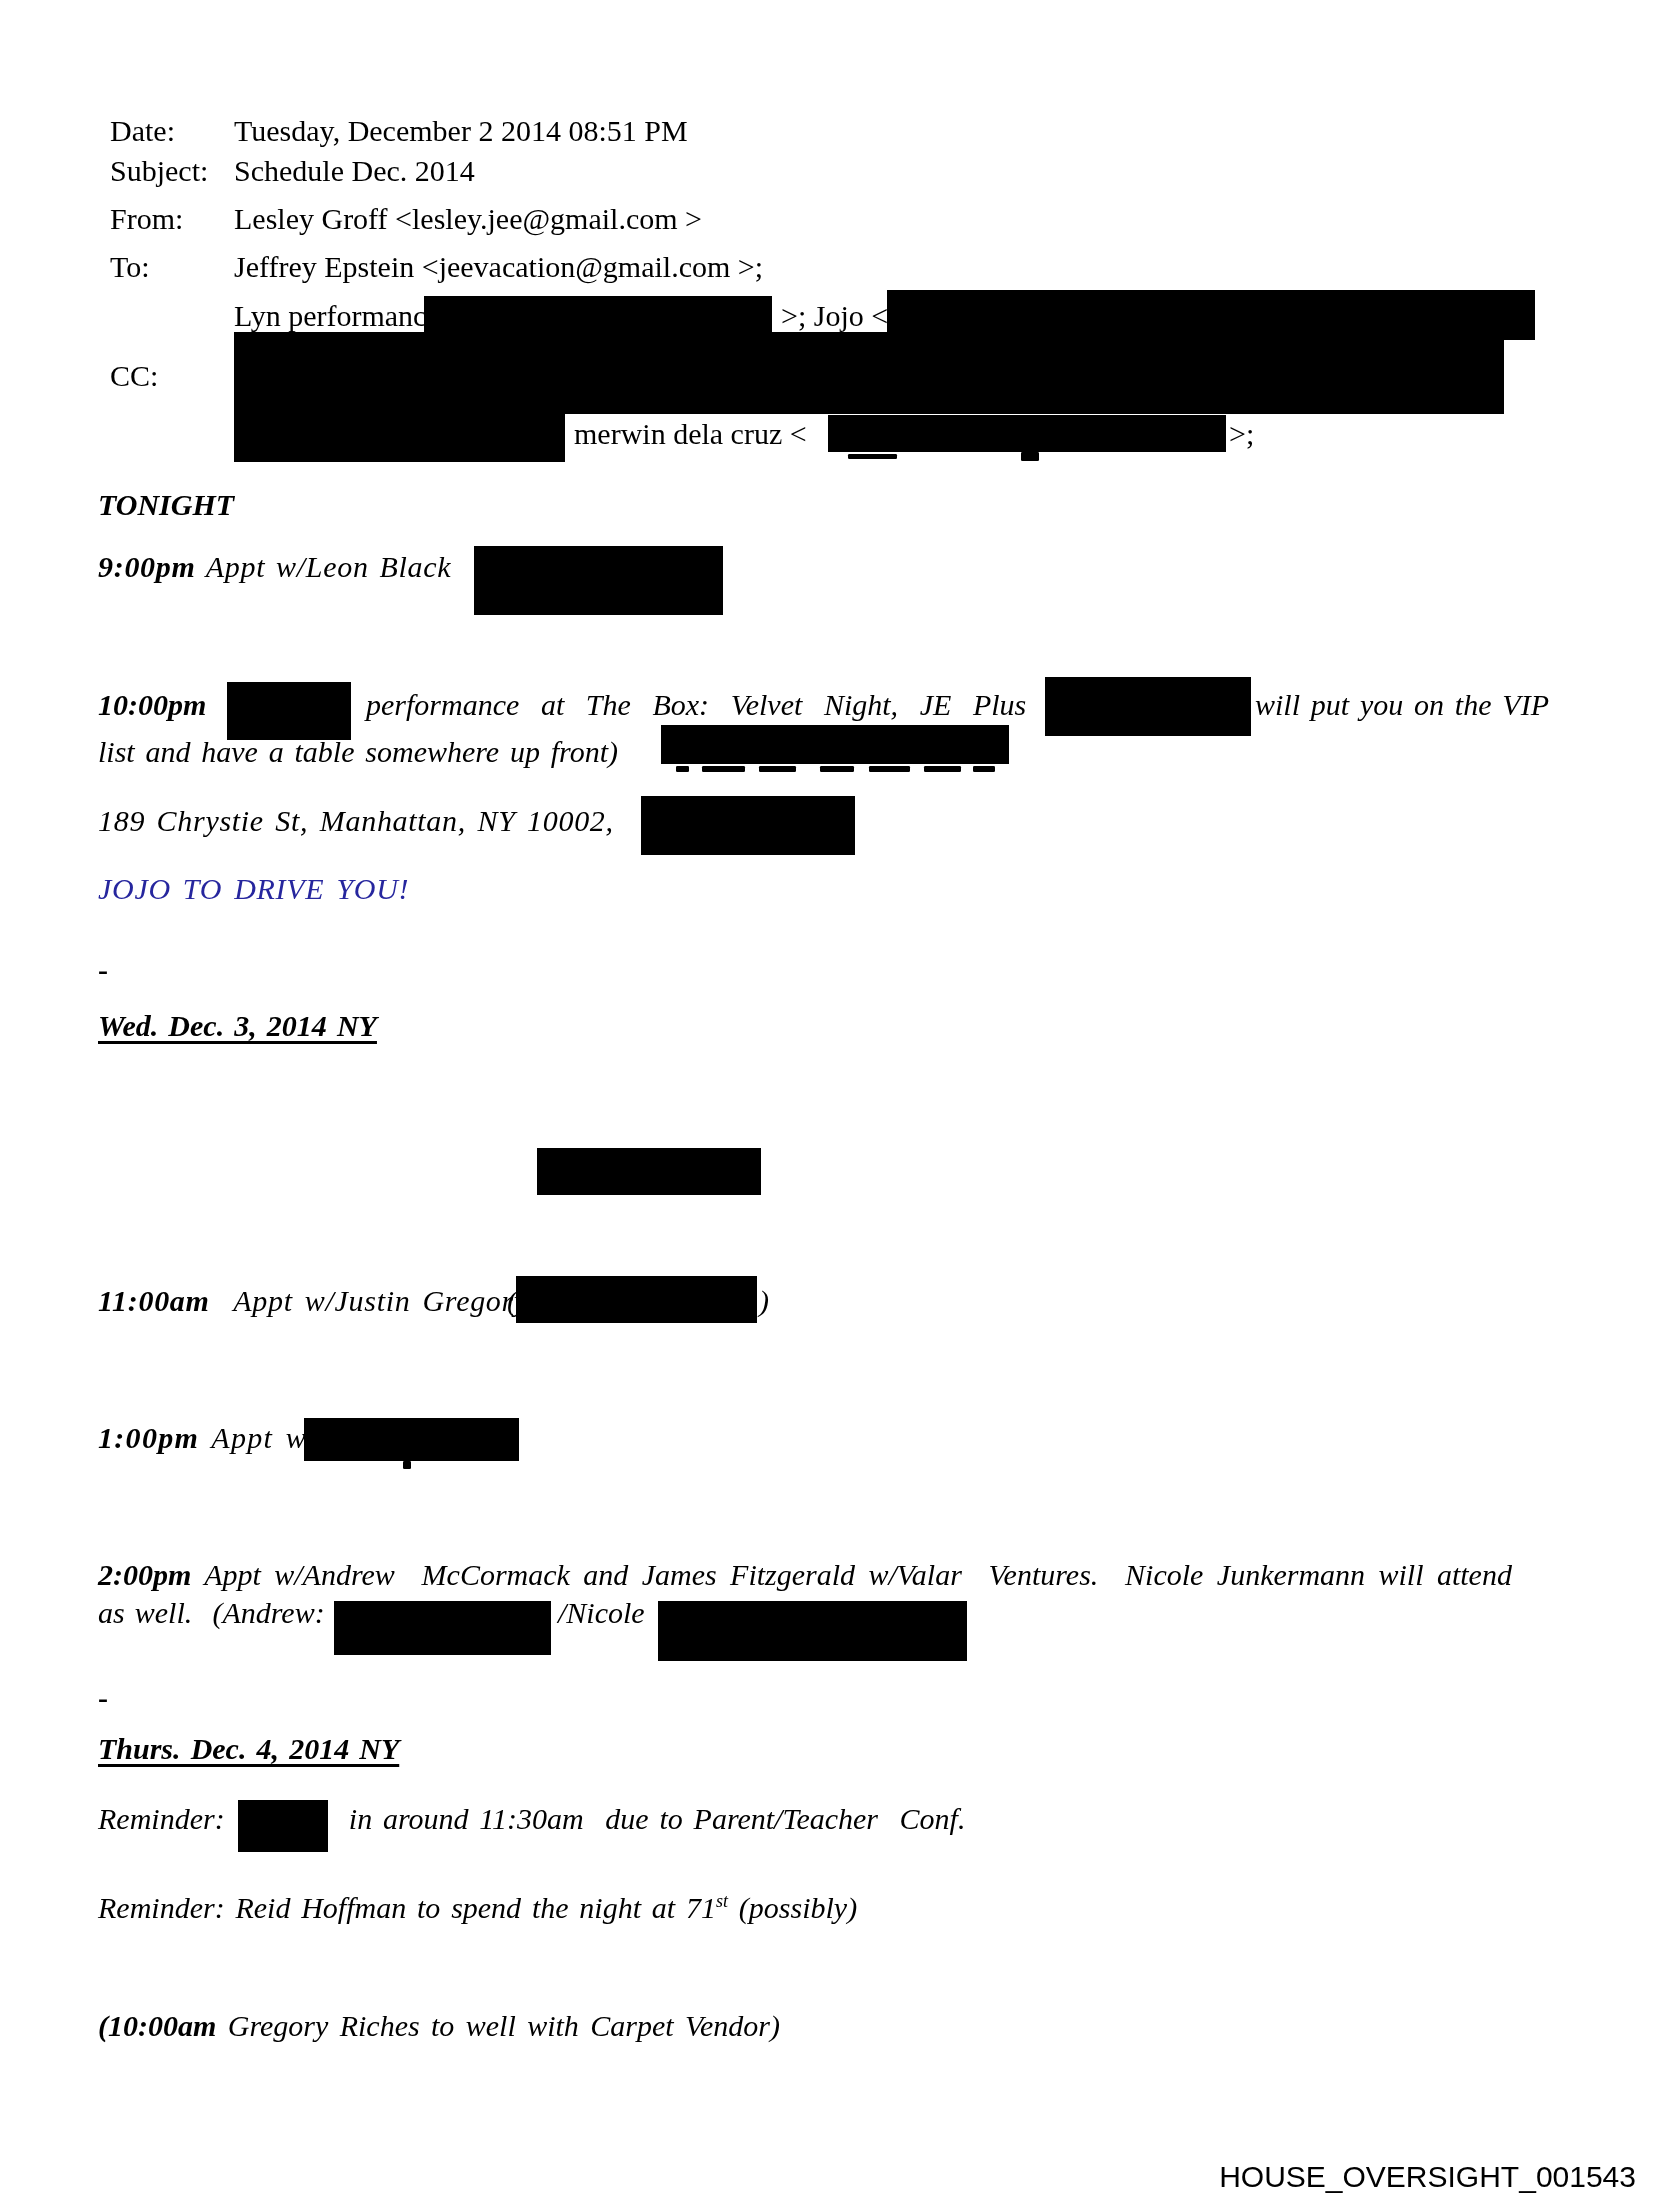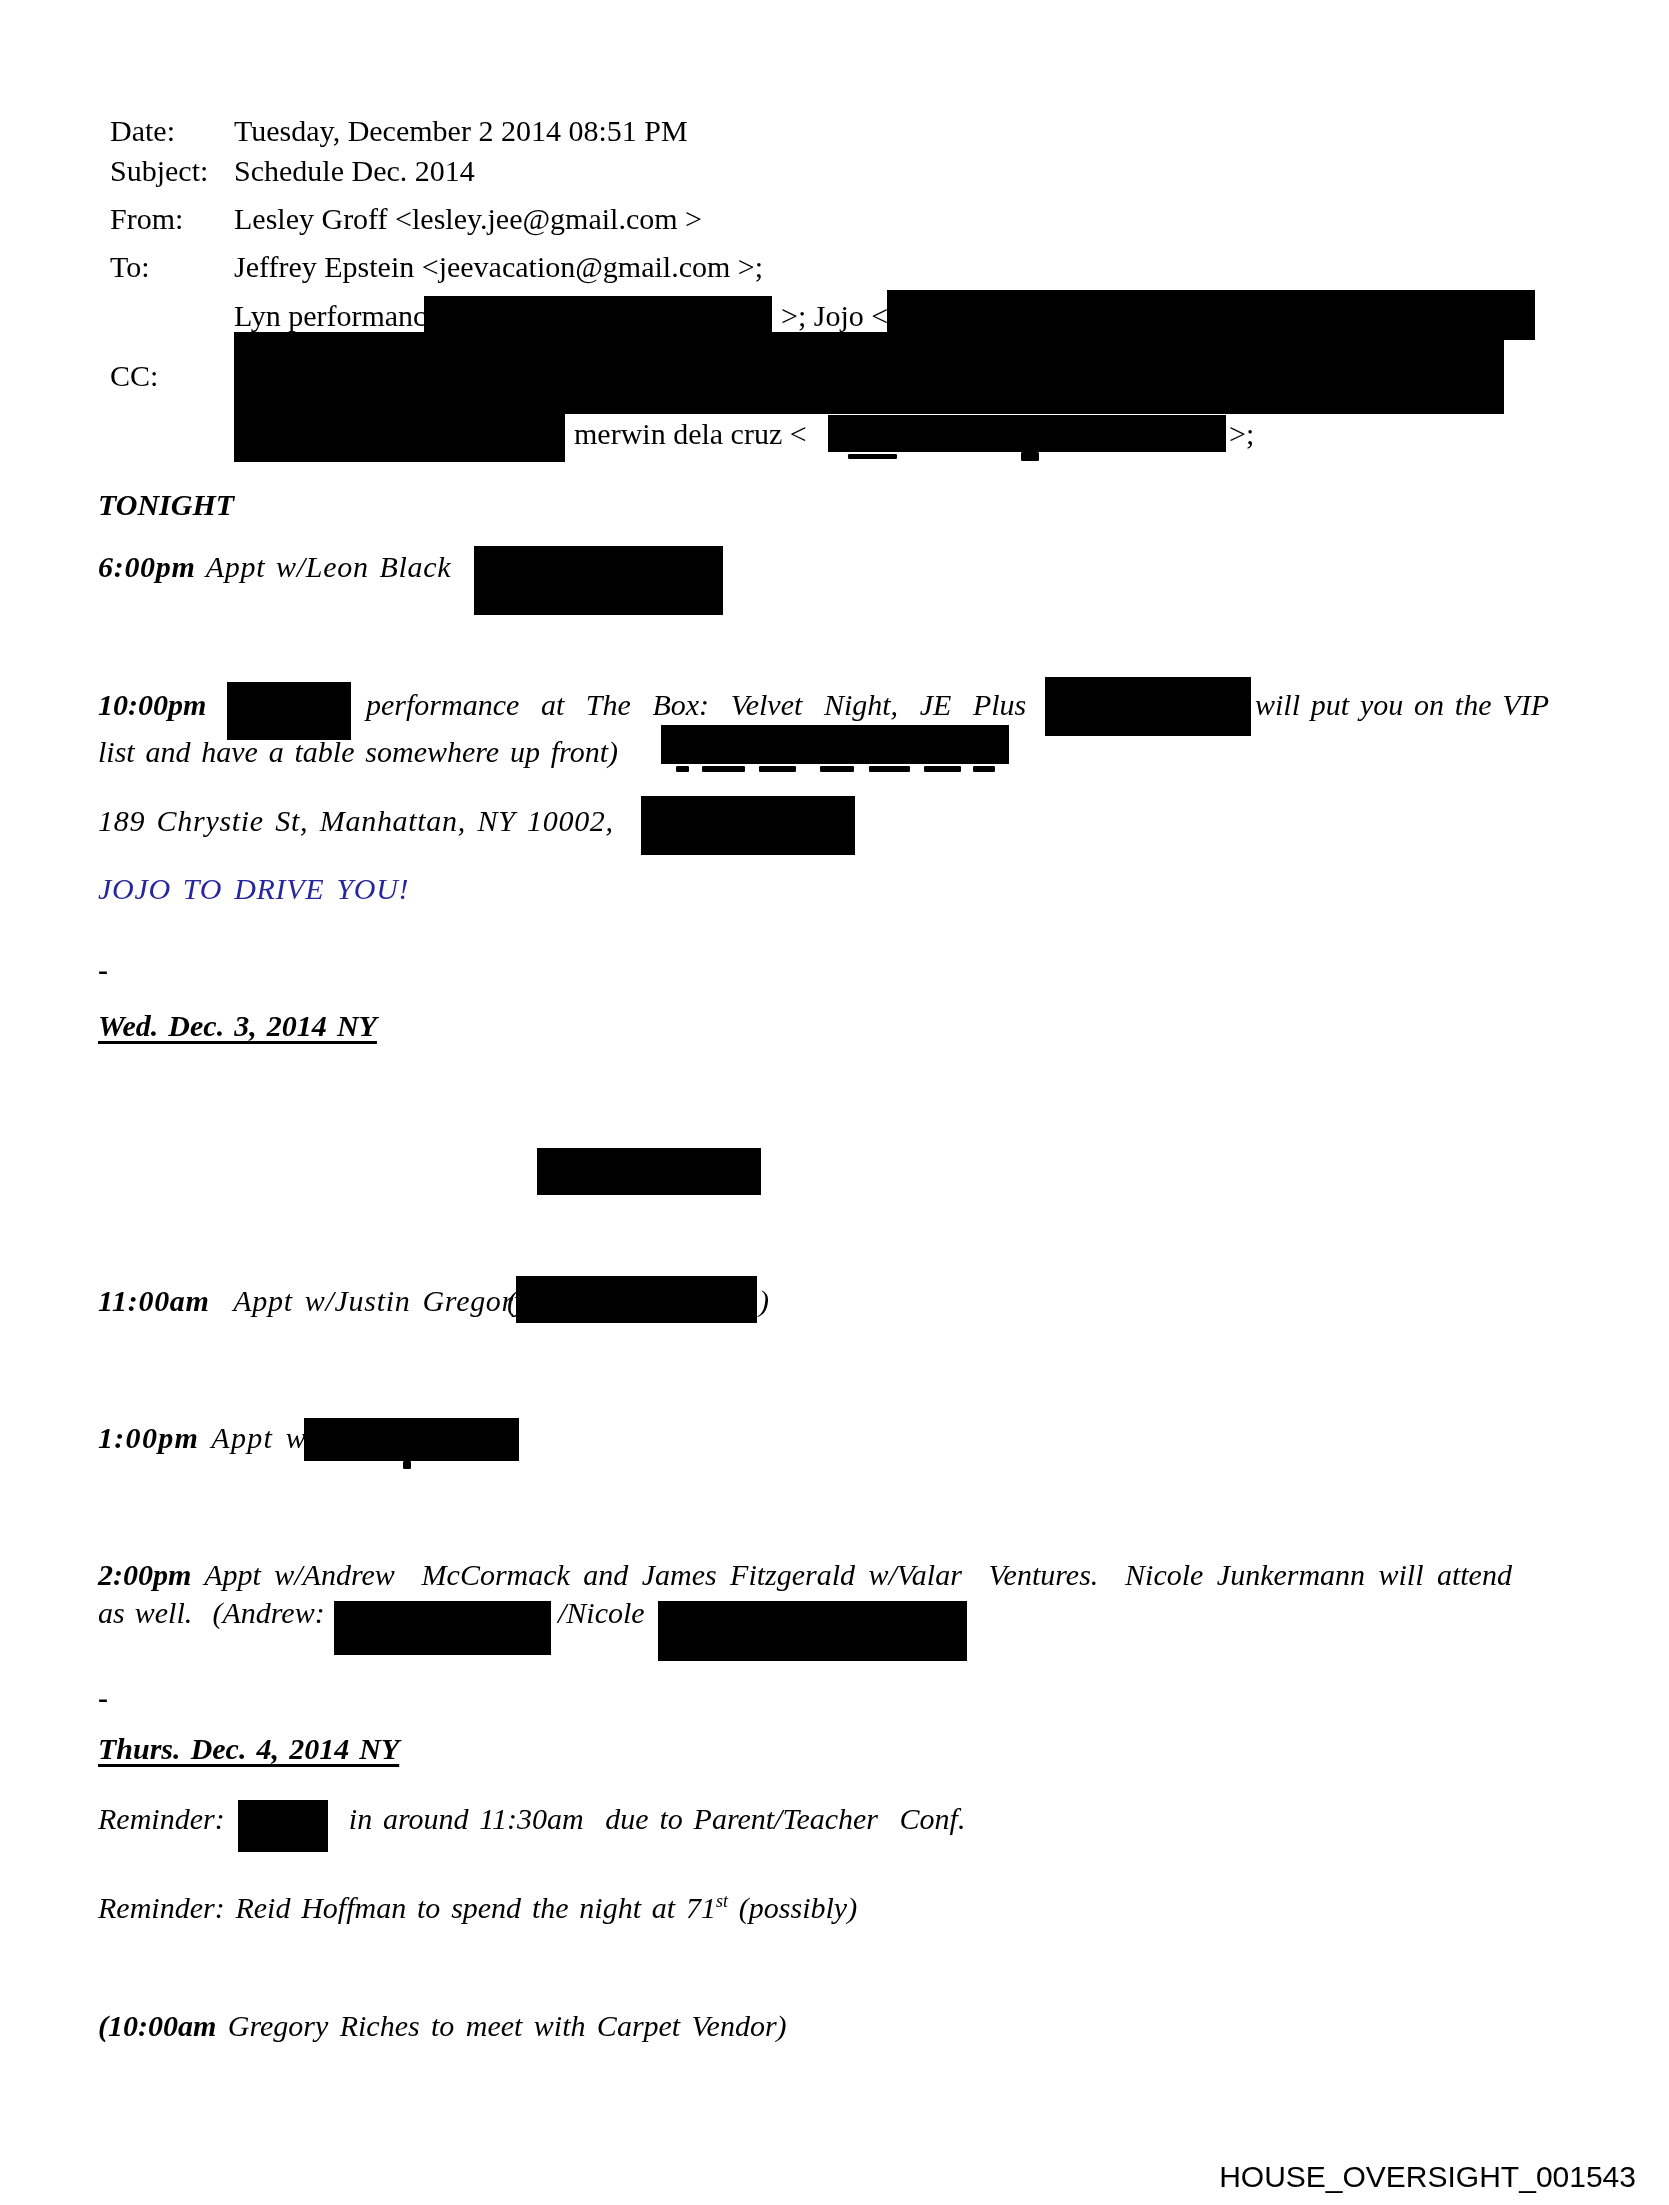--- a/index.html
+++ b/index.html
@@ -50,30 +50,30 @@
     <div class="remnant" style="left: 973px; top: 766px; width: 22px; height: 5.9px;"></div>
     <div class="remnant" style="left: 403px; top: 1461px; width: 7.9px; height: 7.9px;"></div>
     <div class="line" style="left: 110px; top: 105px; margin-top: 8px;"><span class="seg">Date:</span><span class="seg abs" style="left: 124px;">Tuesday, December 2 2014 08:51 PM</span></div>
     <div class="line" style="left: 110px; top: 153px;"><span class="seg">Subject:</span><span class="seg abs" style="left: 124px;">Schedule Dec. 2014</span></div>
     <div class="line" style="left: 110px; top: 201px;"><span class="seg">From:</span><span class="seg abs" style="left: 124px;">Lesley Groff &lt;lesley.jee@gmail.com &gt;</span></div>
     <div class="line" style="left: 110px; top: 249px;"><span class="seg">To:</span><span class="seg abs" style="left: 124px;">Jeffrey Epstein &lt;jeevacation@gmail.com &gt;;</span></div>
     <div class="line" style="left: 234px; top: 298px;"><span class="seg">Lyn performance</span><span class="seg abs" style="left: 547px;">&gt;; Jojo &lt;</span></div>
     <div class="line" style="left: 110px; top: 358px;"><span class="seg">CC:</span></div>
     <div class="line" style="left: 574px; top: 416px;"><span class="seg">merwin dela cruz &lt;</span><span class="seg abs" style="left: 655px;">&gt;;</span></div>
     <div class="line" style="left: 98px; top: 487px;"><span class="seg b i">TONIGHT</span></div>
-    <div class="line" style="left: 98px; top: 549px; word-spacing: 2.6px; letter-spacing: 0.7px;"><span class="seg b i">6:00pm</span><span class="seg i"> Appt w/Leon Black</span></div>
+    <div class="line" style="left: 98px; top: 549px; word-spacing: 2.6px; letter-spacing: 0.7px;"><span class="seg b i">9:00pm</span><span class="seg i"> Appt w/Leon Black</span></div>
     <div class="line" style="left: 98px; top: 687px; word-spacing: 3.3px;"><span class="seg b i">10:00pm</span><span class="seg i abs" style="left: 268px;">performance  at  The  Box:  Velvet  Night,  JE  Plus  2.</span><span class="seg i abs" style="left: 1157px;">will put you on the VIP</span></div>
     <div class="line" style="left: 98px; top: 734px; word-spacing: 3.3px;"><span class="seg i">list and have a table somewhere up front)</span></div>
     <div class="line" style="left: 98px; top: 803px; word-spacing: 3.3px; letter-spacing: 0.7px; text-align: right;"><span class="seg i">189 Chrystie St, Manhattan, NY 10002,</span></div>
     <div class="line" style="left: 98px; top: 871px; word-spacing: 3.9px; letter-spacing: 0.7px;"><span class="seg i" style="color: rgb(38, 38, 158);">JOJO TO DRIVE YOU!</span></div>
     <div class="line" style="left: 98px; top: 952px;"><span class="seg b">-</span></div>
     <div class="line" style="left: 98px; top: 1008px; word-spacing: 2.6px;"><span class="seg b i u">Wed. Dec. 3, 2014 NY</span></div>
     <div class="line" style="left: 98px; top: 1283px; word-spacing: 3.9px; letter-spacing: 0.7px;"><span class="seg b i">11:00am</span><span class="seg i">  Appt w/Justin Gregory</span><span class="seg i abs" style="left: 409px;">(</span><span class="seg i abs" style="left: 661px;">)</span></div>
     <div class="line" style="left: 98px; top: 1420px; word-spacing: 3.9px; letter-spacing: 1.3px;"><span class="seg b i">1:00pm</span><span class="seg i"> Appt w</span></div>
     <div class="line" style="left: 98px; top: 1557px; word-spacing: 5.9px;"><span class="seg b i">2:00pm</span><span class="seg i"> Appt w/Andrew  McCormack and James Fitzgerald w/Valar  Ventures.  Nicole Junkermann will attend</span></div>
     <div class="line" style="left: 98px; top: 1595px; word-spacing: 2.6px;"><span class="seg i">as well.  (Andrew:</span><span class="seg i abs" style="left: 460px;">/Nicole </span></div>
     <div class="line" style="left: 98px; top: 1680px;"><span class="seg b">-</span></div>
     <div class="line" style="left: 98px; top: 1731px; word-spacing: 2.6px;"><span class="seg b i u">Thurs. Dec. 4, 2014 NY</span></div>
     <div class="line" style="left: 98px; top: 1801px; word-spacing: 3.3px;"><span class="seg i">Reminder: </span><span class="seg i abs" style="left: 240px;"> in around 11:30am  due to Parent/Teacher  Conf.</span></div>
     <div class="line" style="left: 98px; top: 1868px; word-spacing: 3.3px; margin-top: 22px;"><span class="seg i">Reminder: Reid Hoffman to spend the night at 71</span><span class="seg i sup">st</span><span class="seg i"> (possibly)</span></div>
-    <div class="line" style="left: 98px; top: 2008px; word-spacing: 3.9px;"><span class="seg b i">(10:00am</span><span class="seg i"> Gregory Riches to meet with Carpet Vendor)</span></div>
+    <div class="line" style="left: 98px; top: 2008px; word-spacing: 3.9px;"><span class="seg b i">(10:00am</span><span class="seg i"> Gregory Riches to well with Carpet Vendor)</span></div>
   </div>
 
 
 </body></html>

